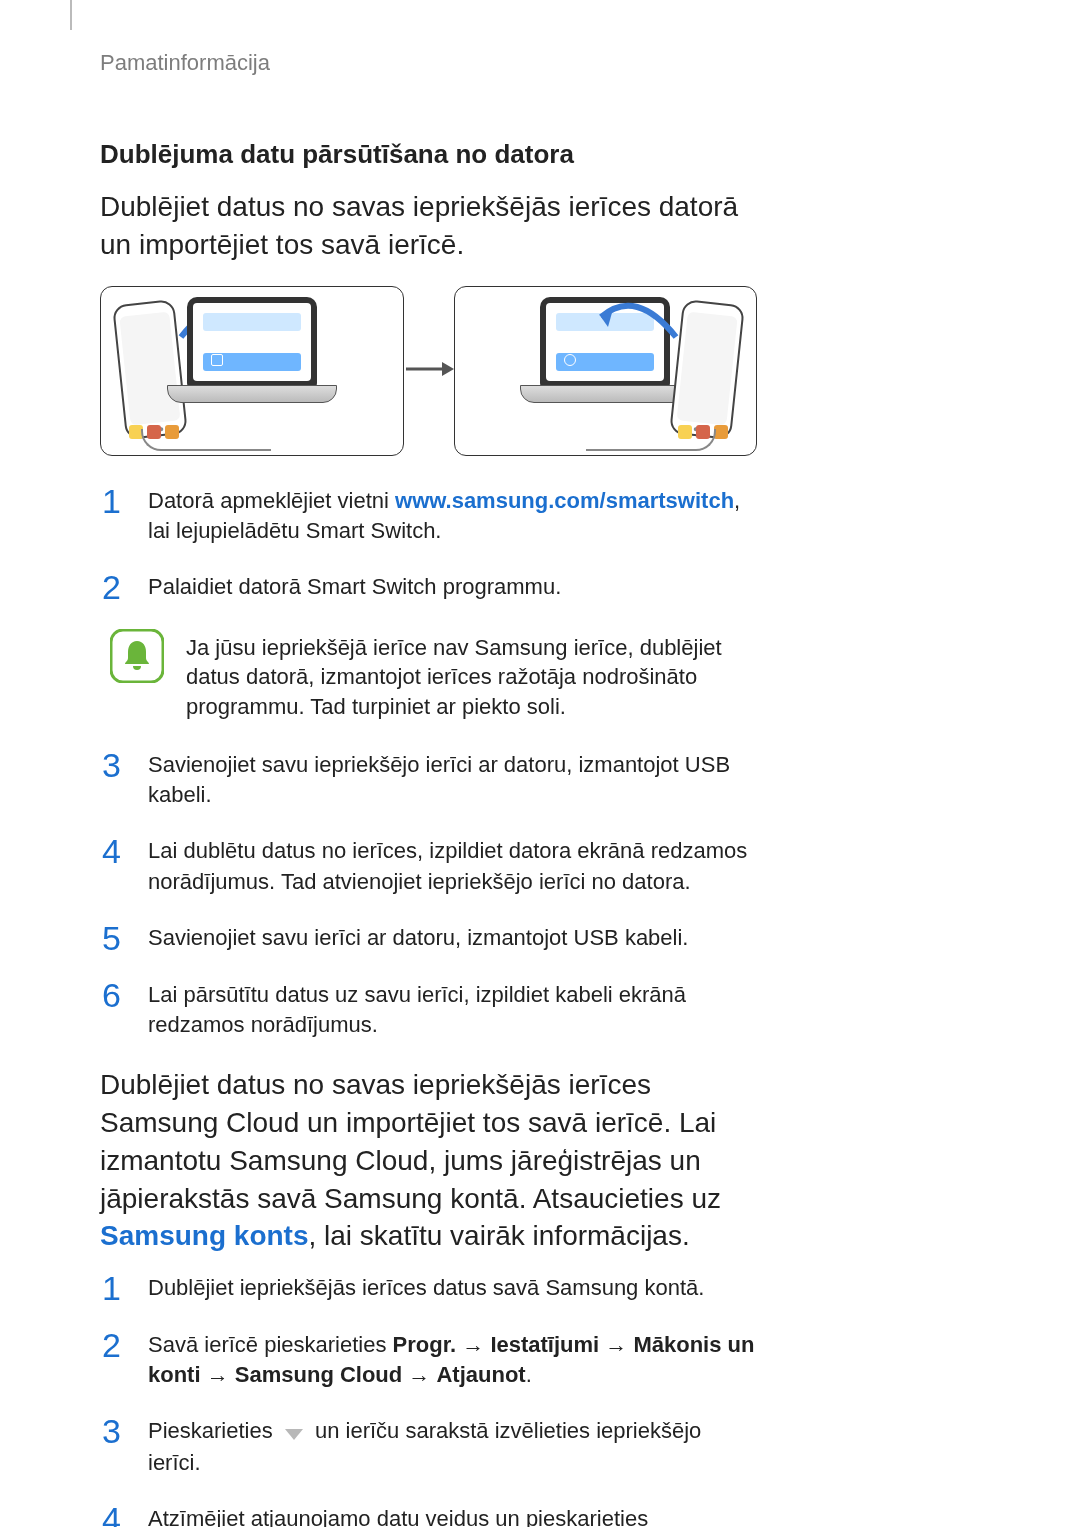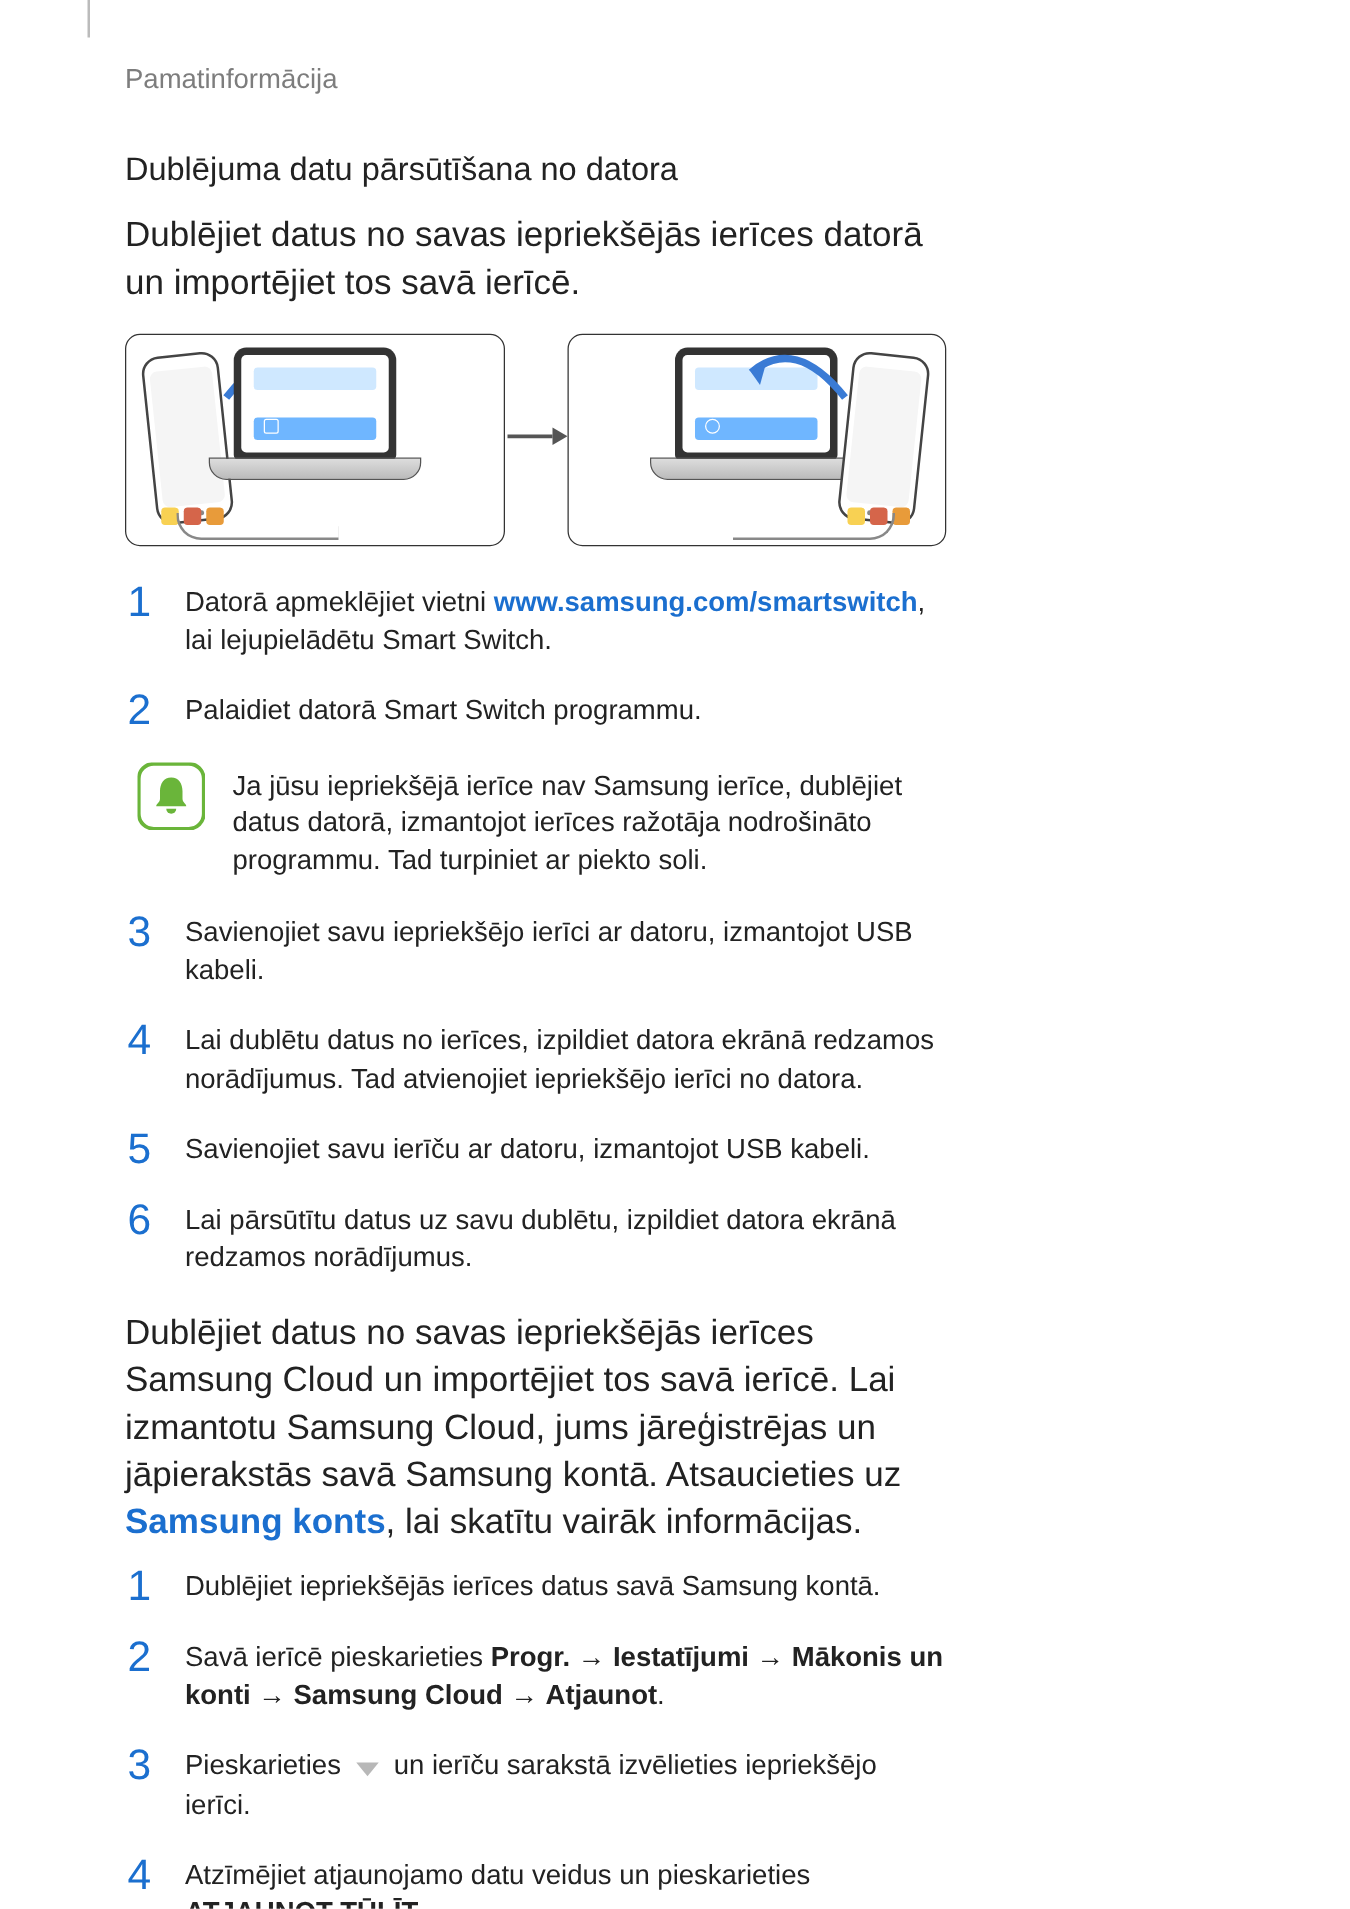--- a/index.html
+++ b/index.html
@@ -1,21 +1,21 @@
 <!DOCTYPE html>
 <html><head>
 <meta charset="utf-8">
 <style>
   * { box-sizing: border-box; margin: 0; padding: 0; }
   html, body { width: 1080px; height: 1527px; background: #fff; font-family: Arial, Helvetica, sans-serif; color: #222; }
   .page { width: 857px; height: 1527px; position: relative; padding: 50px 100px 0 100px; }
   .header-line { position: absolute; left: 100px; top: 50px; color: #7d7d7d; font-size: 22px; }
   .rule { position: absolute; left: 70px; top: 0; width: 2px; height: 30px; background: #bbb; }
   .content { padding-top: 70px; }
-  h3.section-sub { font-size: 26px; font-weight: normal; margin-bottom: 18px; }
+  h3.section-sub { font-size: 26px; font-weight: bold; margin-bottom: 18px; margin-top: 19px; }
   p.body { font-size: 28px; line-height: 1.35; margin-bottom: 18px; }
   a.link, span.link { color: #1b6fcf; text-decoration: none; font-weight: bold; }
   .figure-row { display: flex; align-items: center; justify-content: space-between; margin: 22px 0 30px 0; }
   .fig-box { width: 380px; height: 170px; border: 1px solid #333; border-radius: 12px; position: relative; background: #fff; overflow: hidden; }
   .arrow-mid { width: 60px; text-align: center; }
   .arrow-mid svg { width: 50px; height: 30px; }
   .laptop { position: absolute; width: 170px; height: 150px; left: 50%; transform: translateX(-50%); top: 10px; }
   .laptop .screen-outer { width: 130px; height: 90px; background: #333; border-radius: 10px 10px 4px 4px; margin: 0 auto; padding: 6px; }
   .laptop .screen { width: 100%; height: 100%; background: #fff; border-radius: 4px; position: relative; }
   .laptop .kbd { width: 170px; height: 18px; background: linear-gradient(#ddd,#bbb); border: 1px solid #555; border-radius: 0 0 14px 14px; margin-top: -2px; }
@@ -161,25 +161,25 @@
       <li>
         <span class="num">3</span>
         <span>Savienojiet savu iepriekšējo ierīci ar datoru, izmantojot USB kabeli.</span>
       </li>
       <li>
         <span class="num">4</span>
         <span>Lai dublētu datus no ierīces, izpildiet datora ekrānā redzamos norādījumus. Tad atvienojiet iepriekšējo ierīci no datora.</span>
       </li>
       <li>
         <span class="num">5</span>
-        <span>Savienojiet savu ierīču ar datoru, izmantojot USB kabeli.</span>
+        <span>Savienojiet savu ierīci ar datoru, izmantojot USB kabeli.</span>
       </li>
       <li>
         <span class="num">6</span>
-        <span>Lai pārsūtītu datus uz savu dublētu, izpildiet datora ekrānā redzamos norādījumus.</span>
+        <span>Lai pārsūtītu datus uz savu ierīci, izpildiet kabeli ekrānā redzamos norādījumus.</span>
       </li>
     </ol>
 
     <p class="body">
       <span>Dublējiet datus no savas iepriekšējās ierīces Samsung Cloud un importējiet tos savā ierīcē. Lai izmantotu Samsung Cloud, jums jāreģistrējas un jāpierakstās savā Samsung kontā. Atsaucieties uz </span><span class="link">Samsung konts</span><span>, lai skatītu vairāk informācijas.</span>
     </p>
 
     <ol class="numbered">
       <li>
         <span class="num">1</span>

